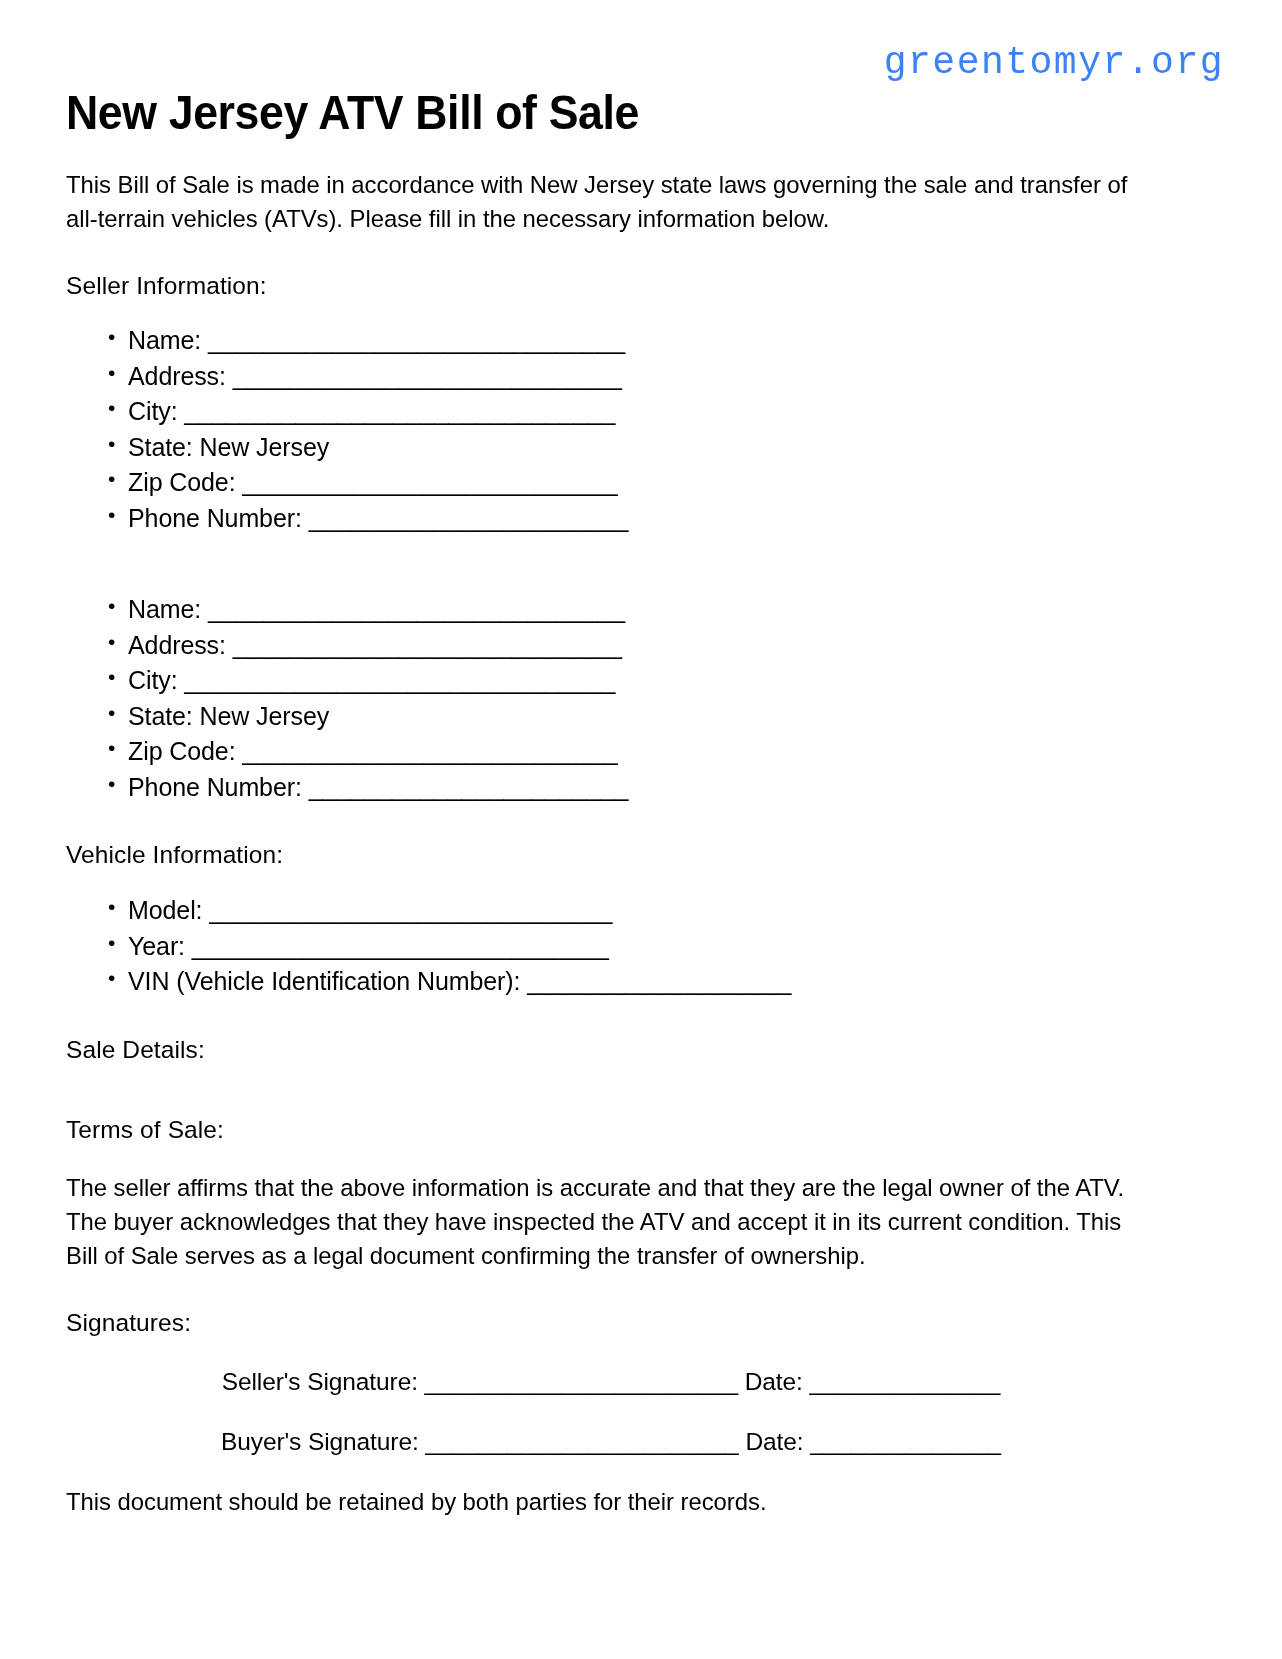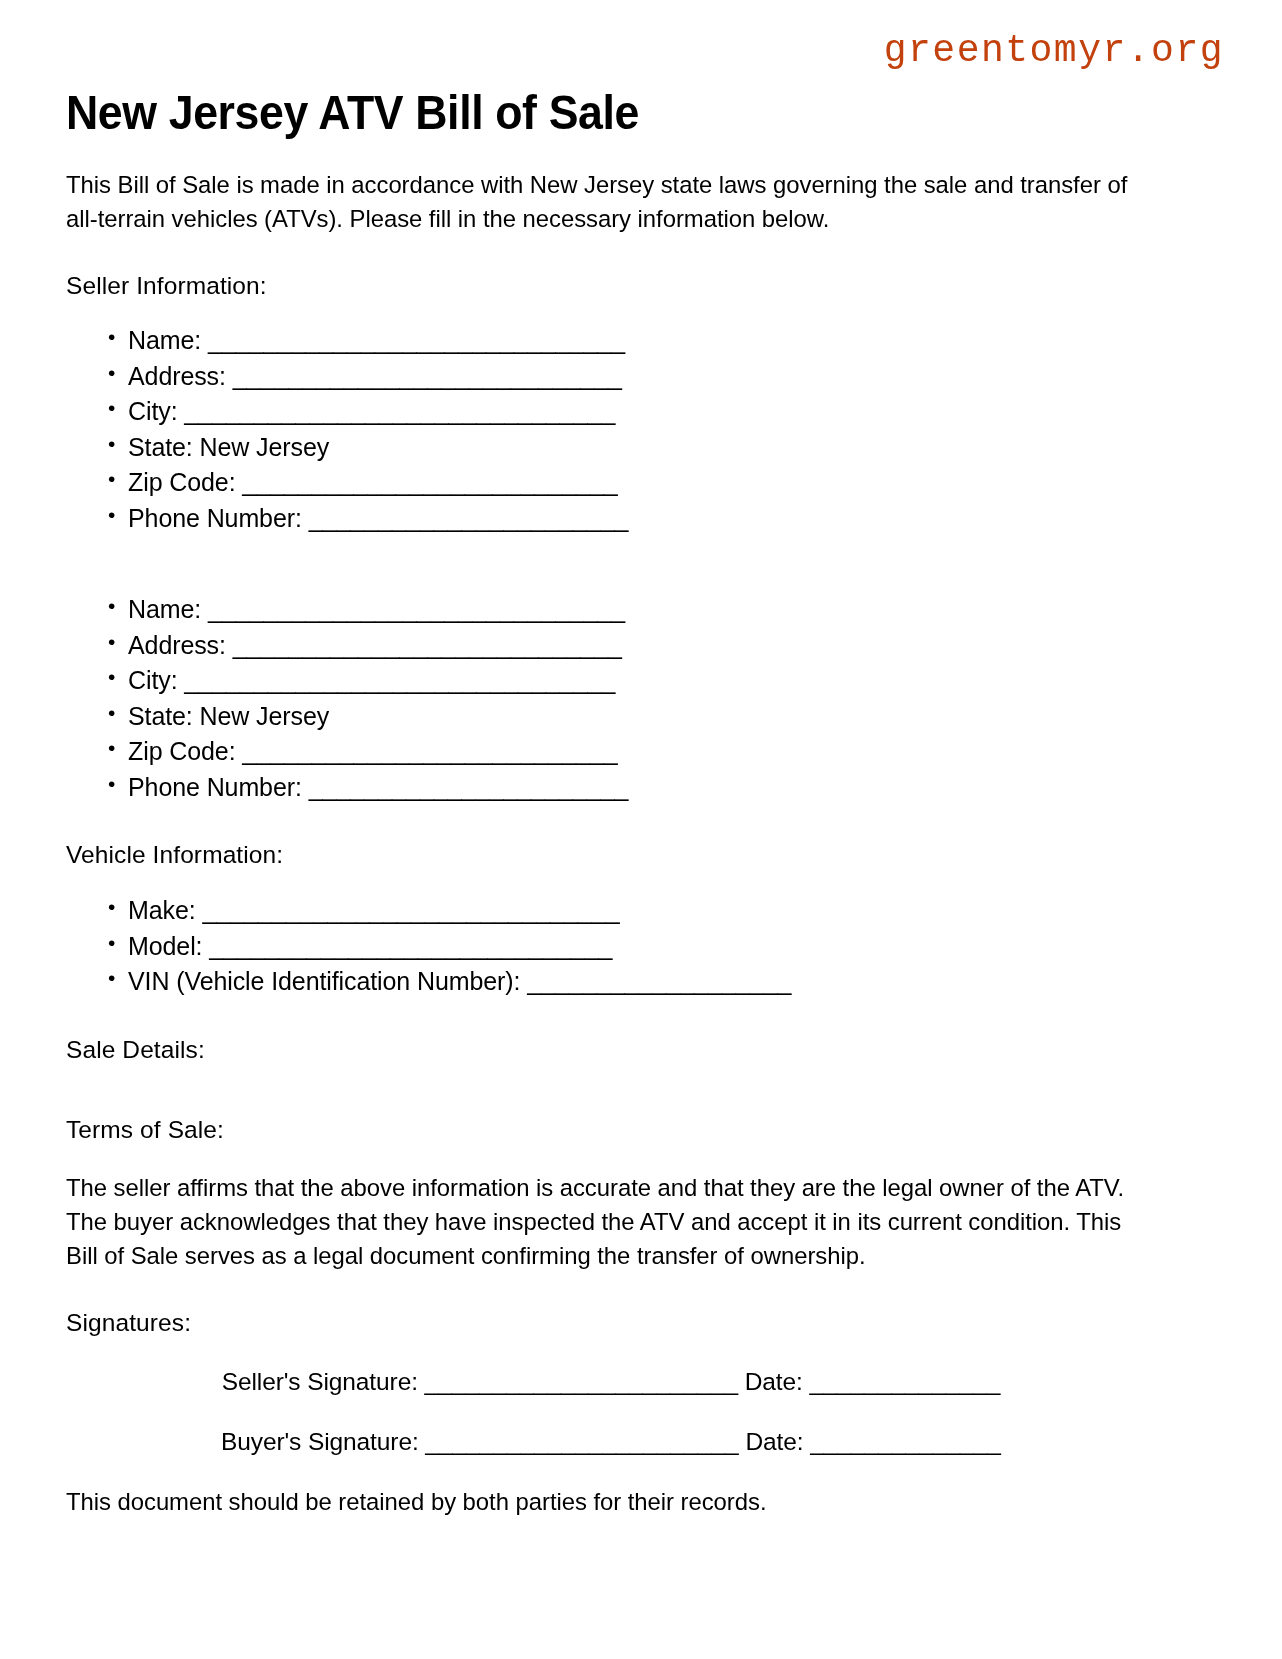--- a/index.html
+++ b/index.html
@@ -19,26 +19,26 @@
   .page {
     position: relative;
     width: 1282px;
     height: 1659px;
     box-sizing: border-box;
     padding: 0;
   }
   
   .watermark {
     position: absolute;
-    top: 32px;
+    top: 44px;
     right: 58px;
     font-family: "Liberation Mono", "DejaVu Sans Mono", monospace;
     font-size: 38px;
     letter-spacing: 1.5px;
-    color: #c2410c;
+    color: #3b82f6;
     white-space: nowrap;
     line-height: 1;
   }
   
   .content {
     position: absolute;
     left: 66px;
     top: 0;
     width: 1090px;
   }
@@ -153,22 +153,22 @@
         <li><span>State: New Jersey</span><span class="blank"></span></li>
         <li><span>Zip Code: </span><span class="blank">___________________________</span></li>
         <li><span>Phone Number: </span><span class="blank">_______________________</span></li>
       </ul>
 
       <div class="gap-lg"></div>
 
       <h2 class="section-heading">Vehicle Information:</h2>
       <div class="gap-sm"></div>
       <ul class="field-list">
-        <li><span>Make: </span><span class="blank">______________________________</span></li>
         <li><span>Model: </span><span class="blank">_____________________________</span></li>
+        <li><span>Year: </span><span class="blank">______________________________</span></li>
         <li><span>VIN (Vehicle Identification Number): </span><span class="blank">___________________</span></li>
       </ul>
 
       <div class="gap-lg"></div>
 
       <h2 class="section-heading">Sale Details:</h2>
       <div class="gap-sm"></div>
 
       <div class="gap-lg"></div>
 

